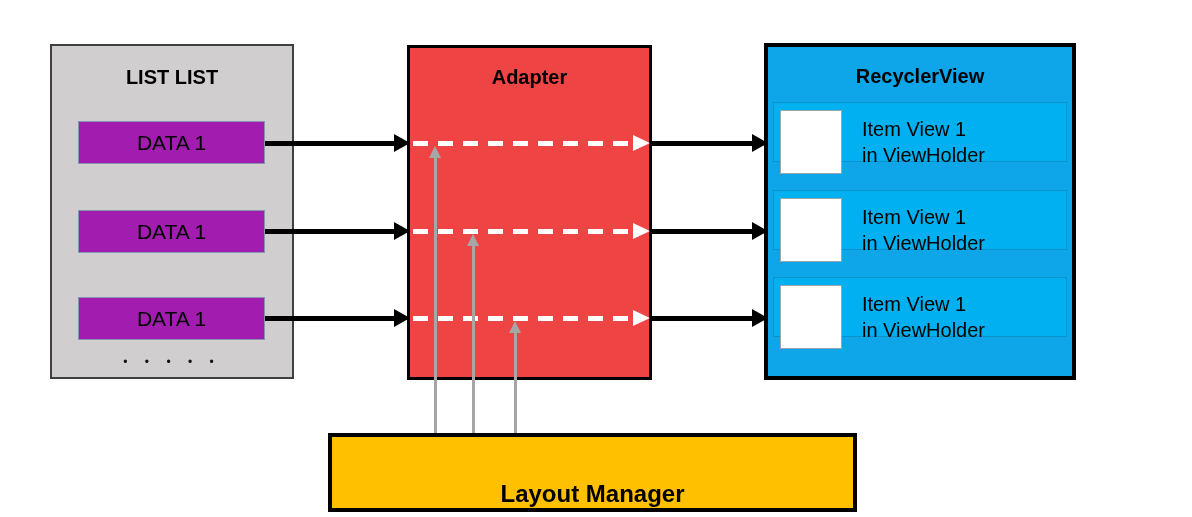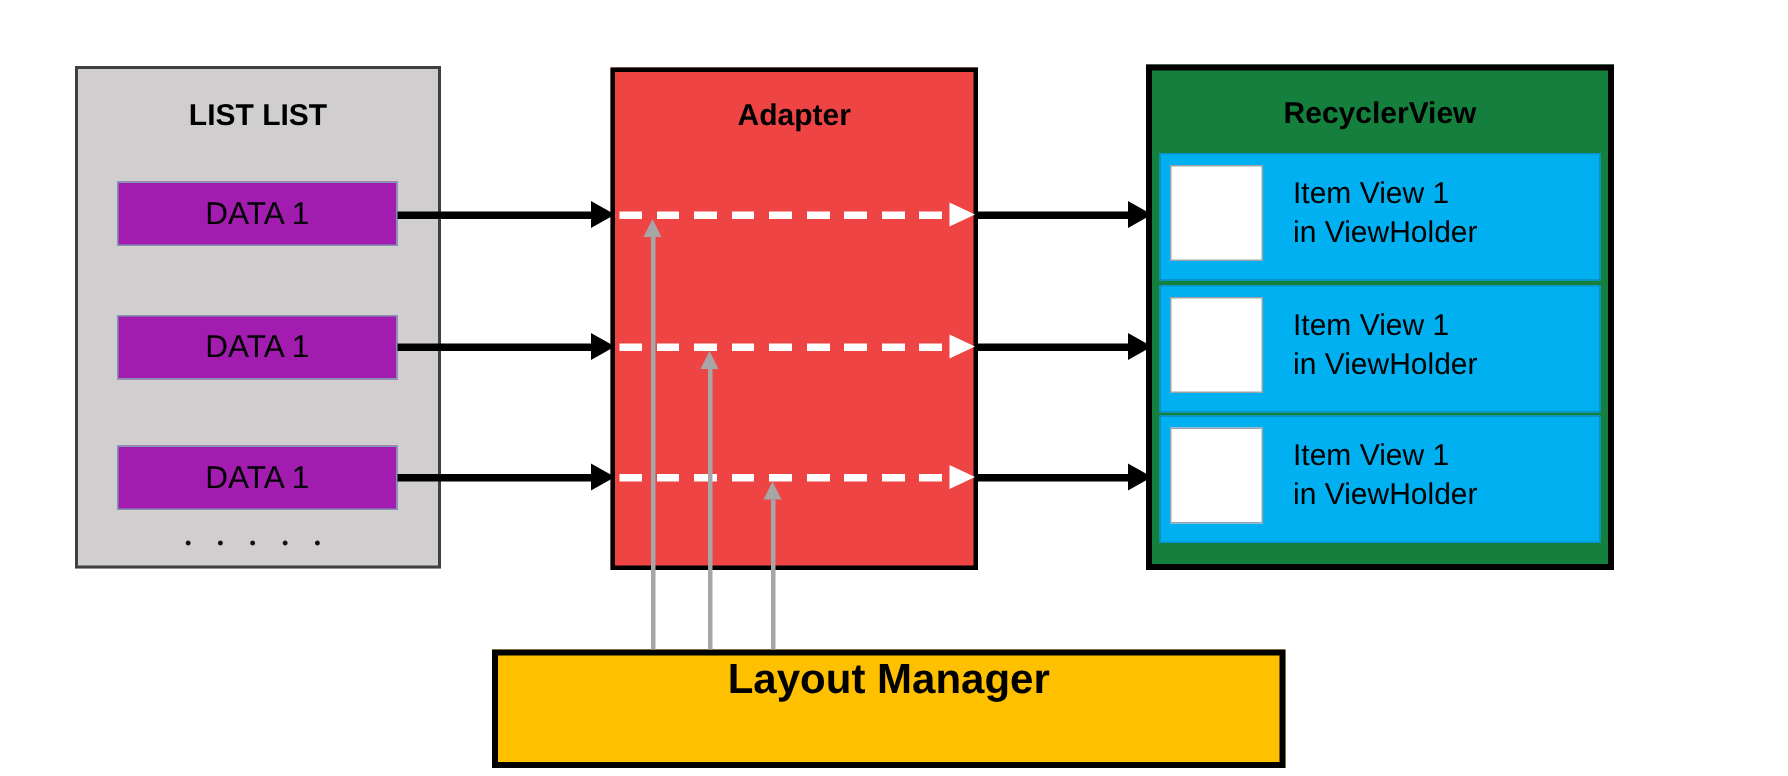--- a/index.html
+++ b/index.html
@@ -56,27 +56,27 @@
     left: 407px; top: 45px;
     width: 245px; height: 335px;
     background: #ef4444;
     border: 3px solid #000000;
   }
 
   
   .recycler {
     left: 764px; top: 43px;
     width: 312px; height: 337px;
-    background: #15803d;
+    background: #0ea5e9;
     border: 4px solid #000000;
   }
   .rv-item {
     position: absolute;
     left: 5px;
-    width: 294px; height: 85px;
+    width: 294px; height: 60px;
     background: #00B0F0;
     border: 1px solid #0b93c9;
   }
   .rv-square {
     position: absolute;
     left: 6px; top: 7px;
     width: 62px; height: 64px;
     background: #ffffff;
     border: 1px solid #9aa4ad;
   }
@@ -87,23 +87,23 @@
     line-height: 26px;
     color: #000000;
   }
 
   
   .layout-manager {
     left: 328px; top: 433px;
     width: 529px; height: 79px;
     background: #FFC000;
     border: 4px solid #000000;
-    display: flex; align-items: flex-start; justify-content: center;
+    display: flex; align-items: flex-end; justify-content: center;
     font-weight: bold;
-    font-size: 28px;
+    font-size: 24px;
     color: #000000;
   }
 
   
   .shaft { position: absolute; height: 5px; background: #000000; }
   .tri-right {
     position: absolute; width: 0; height: 0;
     border-top: 9px solid transparent;
     border-bottom: 9px solid transparent;
     border-left: 16px solid #000000;

